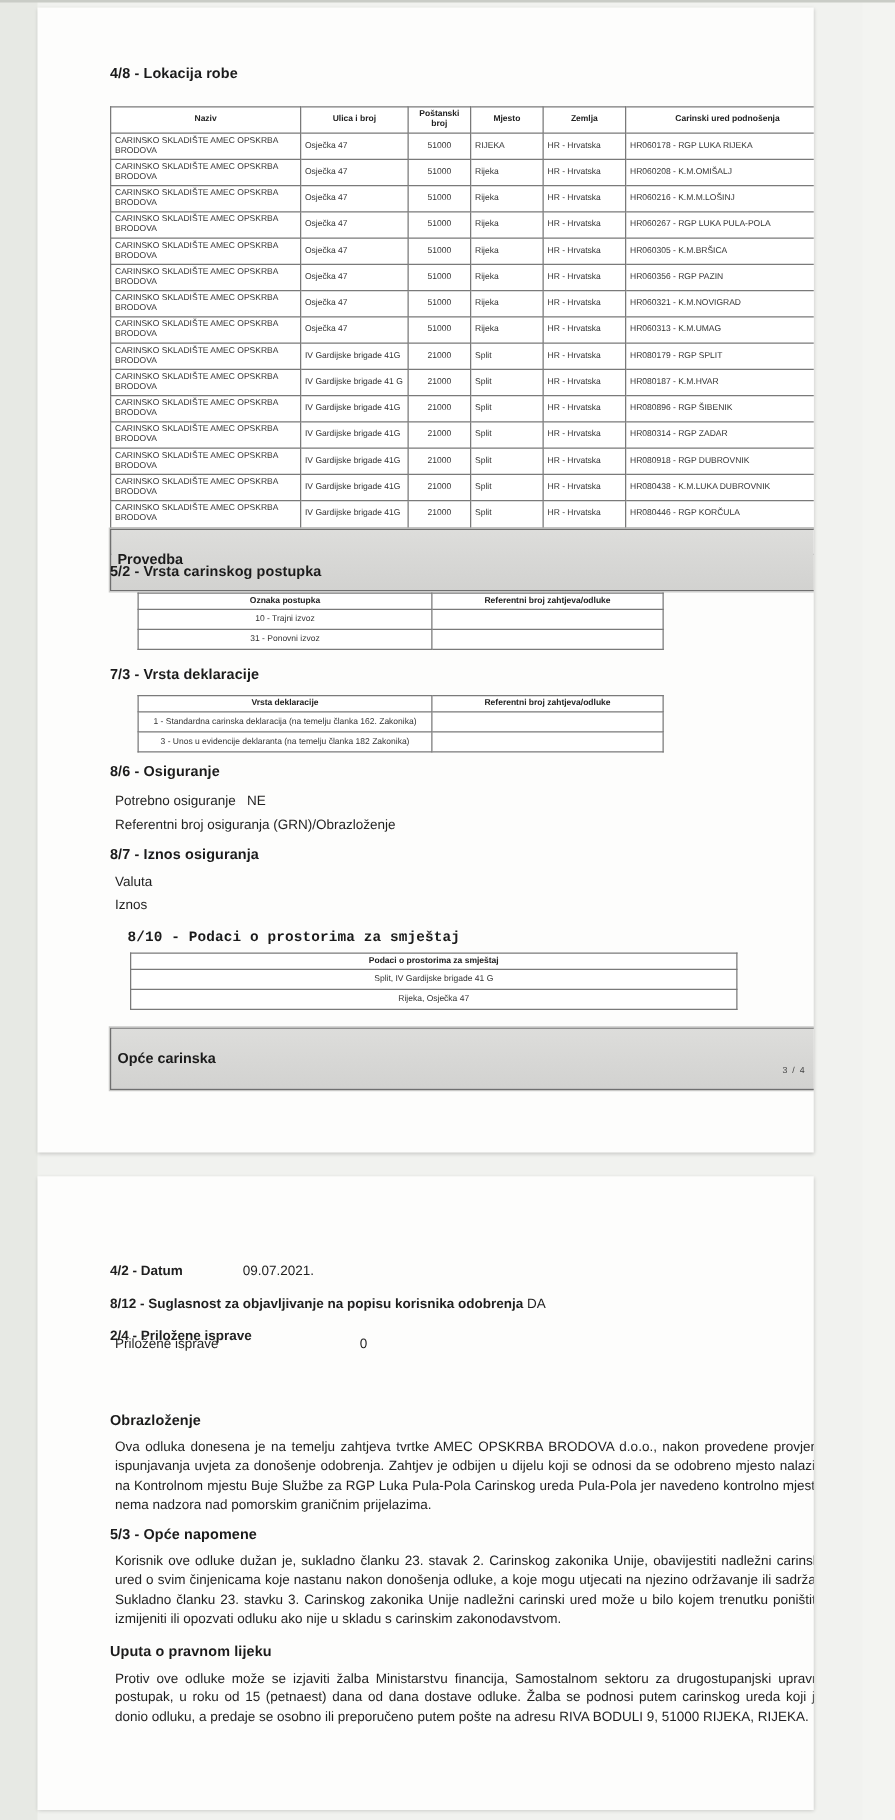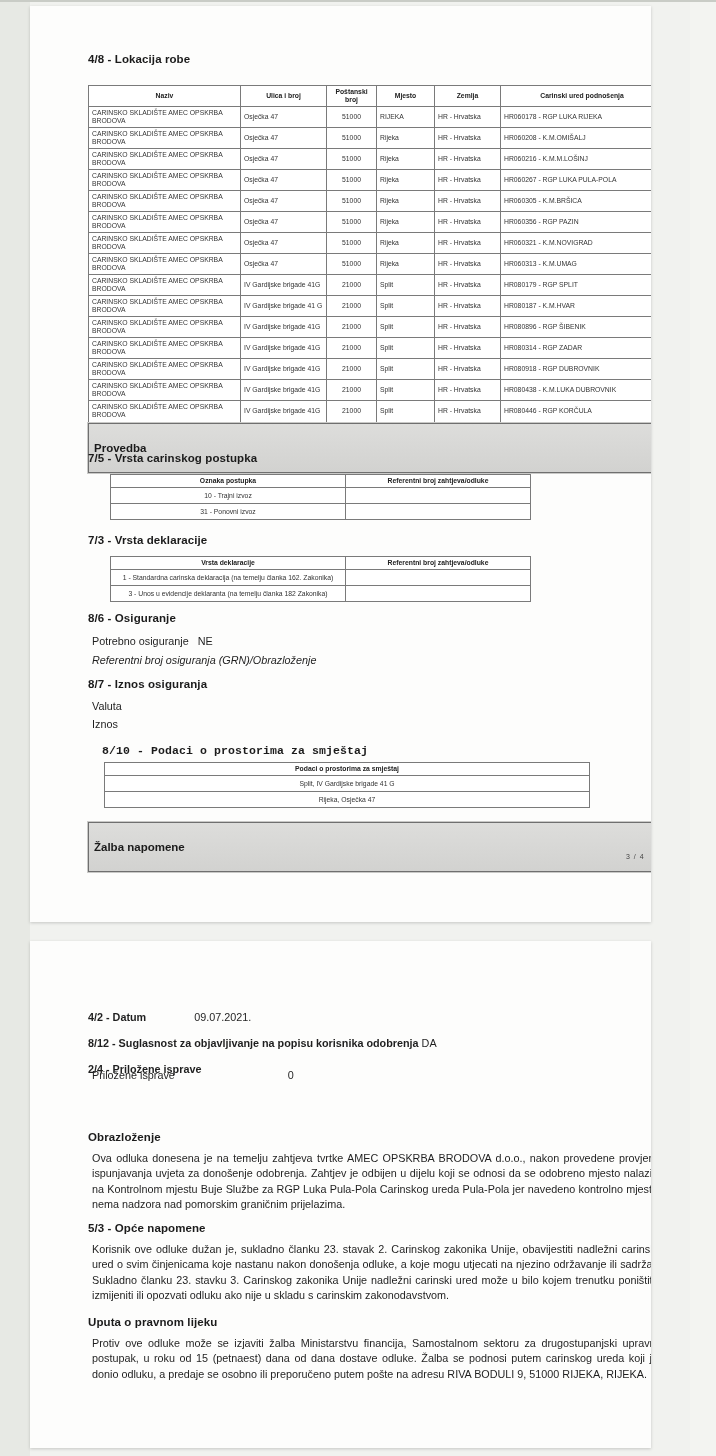--- a/index.html
+++ b/index.html
@@ -215,21 +215,21 @@
           <td>21000</td>
           <td>Split</td>
           <td>HR - Hrvatska</td>
           <td>HR080381 - RGP PLOČE</td>
         </tr>
       </tbody>
   </table>
 
   <div class="gray-bar abs" style="left:58px;top:417px;width:566px;">Provedba</div>
 
-  <div class="abs h-sec" style="left:58px;top:446px;">7/5 - Vrsta carinskog postupka</div>
+  <div class="abs h-sec" style="left:58px;top:446px;">5/2 - Vrsta carinskog postupka</div>
 
   <table class="doc-table two-col abs" style="left:80px;top:468px;">
     <colgroup>
         <col style="width:235px">
         <col style="width:185px">
       </colgroup>
     <thead>
       <tr>
         <th>Oznaka postupka</th>
         <th>Referentni broj zahtjeva/odluke</th>
@@ -270,21 +270,21 @@
           <td></td>
         </tr>
       </tbody>
   </table>
 
   <div class="abs h-sec" style="left:58px;top:606px;">8/6 - Osiguranje</div>
   <div class="abs body-line" style="left:62px;top:629px;">
     <span>Potrebno osiguranje</span>
     <span class="val-gap-s" style="margin-left:6px;">NE</span>
   </div>
-  <div class="abs body-line" style="left:62px;top:648px;font-style:italic;">Referentni broj osiguranja (GRN)/Obrazloženje</div>
+  <div class="abs body-line" style="left:62px;top:648px;">Referentni broj osiguranja (GRN)/Obrazloženje</div>
 
   <div class="abs h-sec" style="left:58px;top:672px;">8/7 - Iznos osiguranja</div>
   <div class="abs body-line" style="left:62px;top:694px;">Valuta</div>
   <div class="abs body-line" style="left:62px;top:712px;">Iznos</div>
 
   <div class="abs h-sec" style="left:72px;top:738px;font-family:Liberation Mono, monospace;">8/10 - Podaci o prostorima za smještaj</div>
 
   <table class="doc-table smj-table abs" style="left:74px;top:756px;">
     <thead>
       <tr>
@@ -294,21 +294,21 @@
     <tbody>
         <tr>
           <td>Split, IV Gardijske brigade 41 G</td>
         </tr>
         <tr>
           <td>Rijeka, Osječka 47</td>
         </tr>
       </tbody>
   </table>
 
-  <div class="gray-bar abs" style="left:58px;top:816px;width:566px;">Žalba napomene</div>
+  <div class="gray-bar abs" style="left:58px;top:816px;width:566px;">Opće carinska</div>
 
   <div class="abs pagenum" style="left:596px;top:847px;">3 / 4</div>
 </div>
 
 <div class="page page2">
 
   <div class="abs body-line" style="left:58px;top:70px;">
     <span class="lbl-b">4/2 - Datum</span>
     <span class="val-gap-m">09.07.2021.</span>
   </div>

